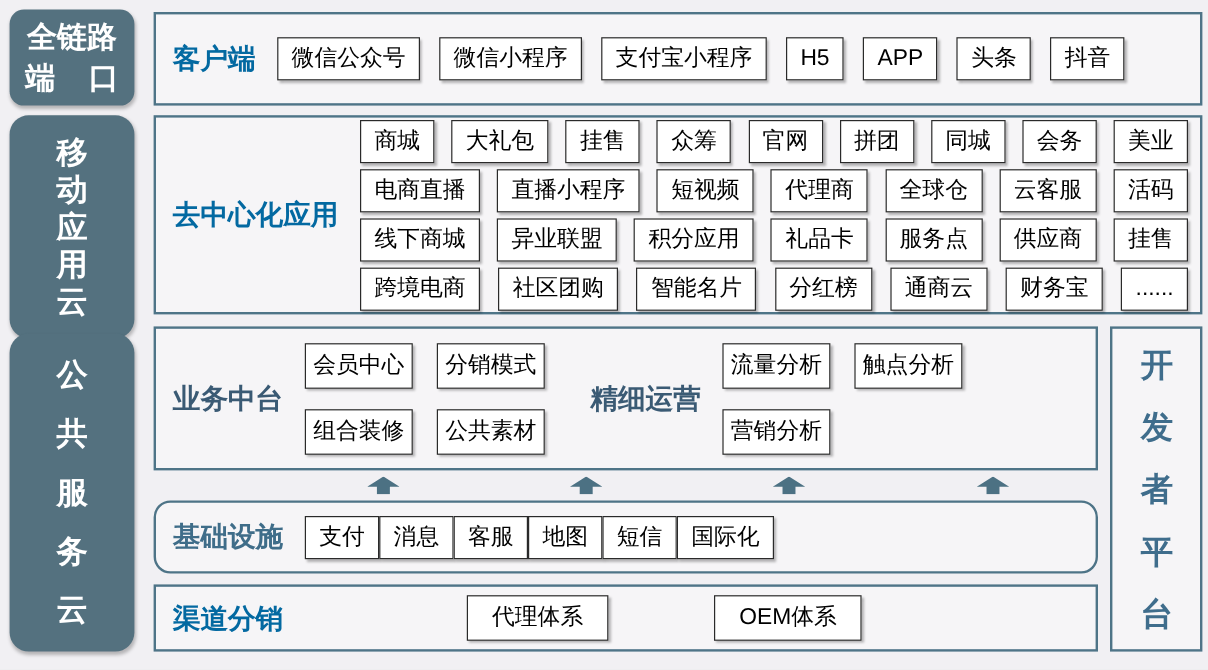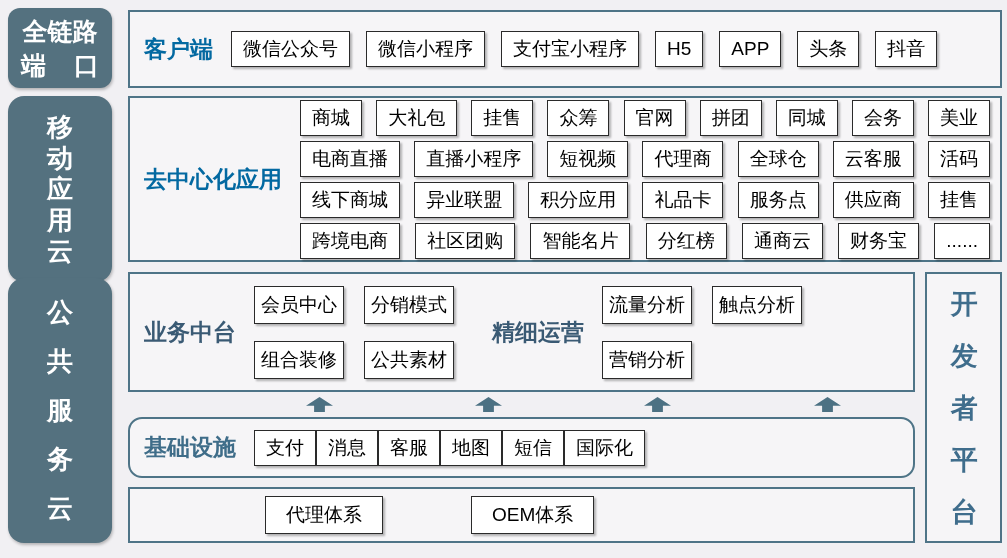--- a/index.html
+++ b/index.html
@@ -199,17 +199,18 @@
       <div class="chip">支付</div>
       <div class="chip">消息</div>
       <div class="chip">客服</div>
       <div class="chip">地图</div>
       <div class="chip">短信</div>
       <div class="chip">国际化</div>
     </div>
   </div>
 
   <div class="section sec-channel">
+    <div class="sec-label">渠道分销</div>
     <div class="chip chip-agent">代理体系</div>
     <div class="chip chip-oem">OEM体系</div>
   </div>
 
 </div>
 
 </body></html>

